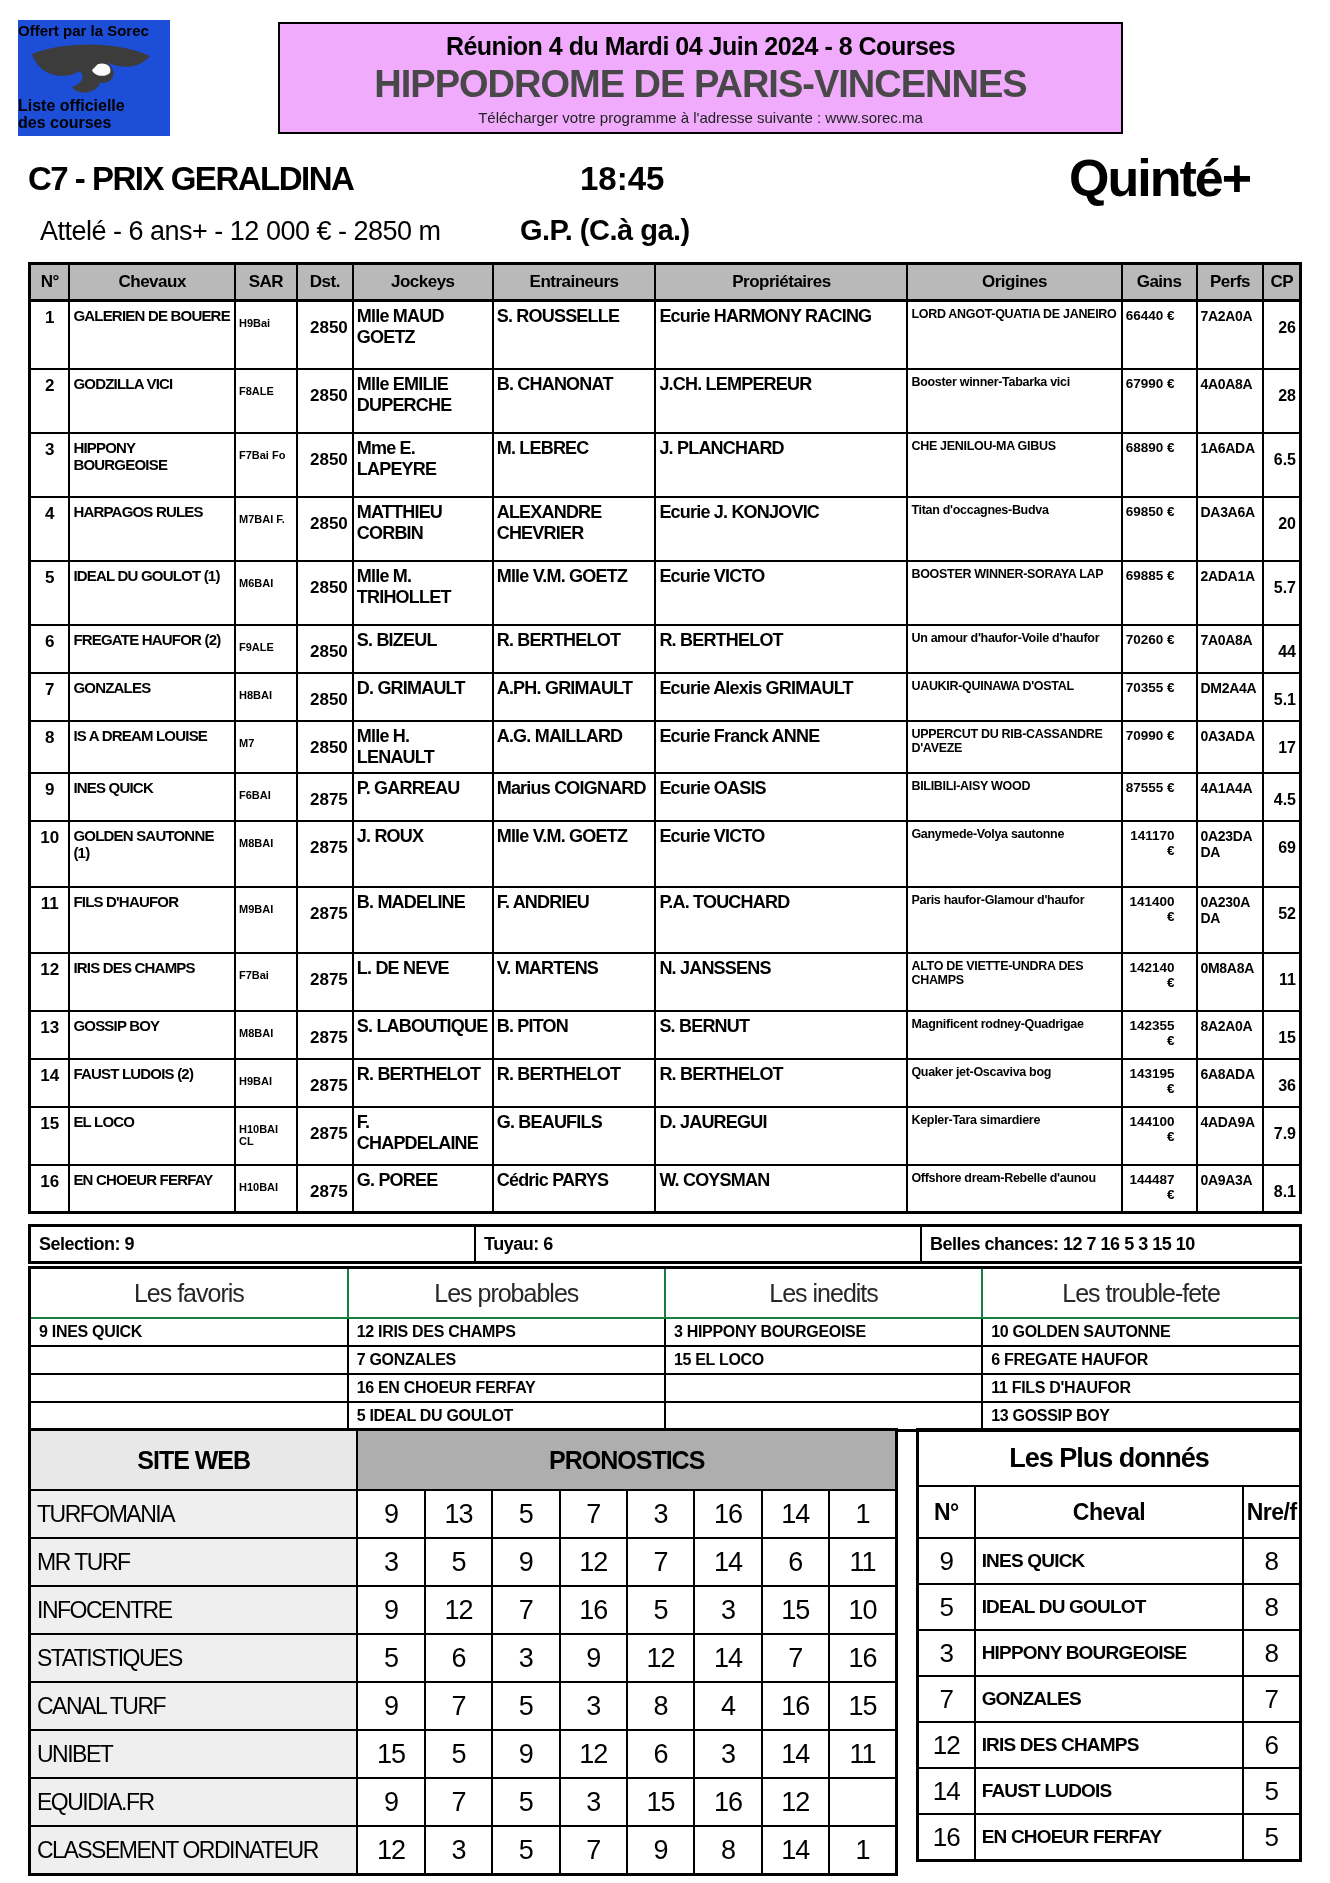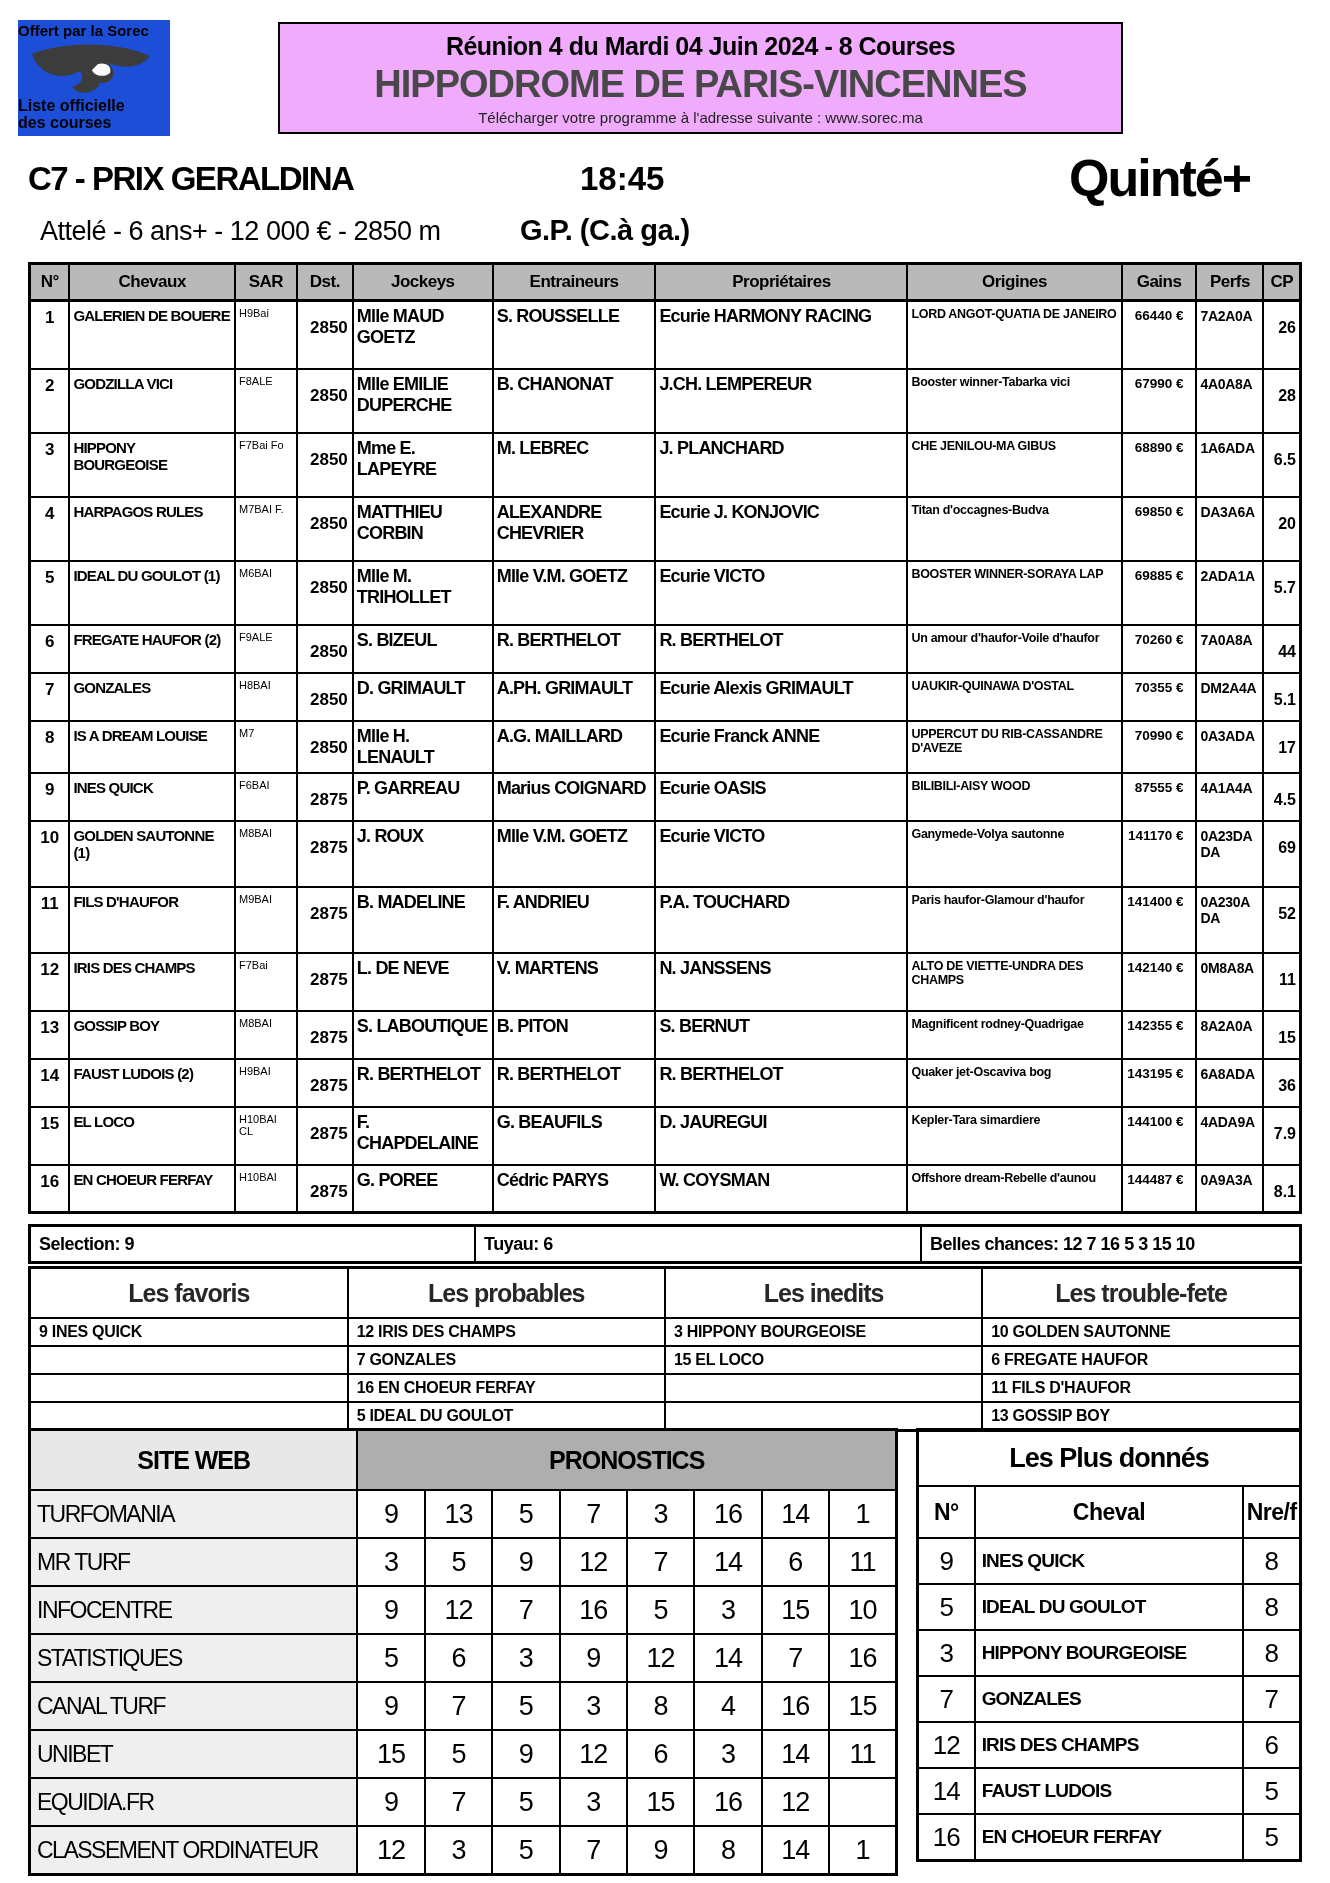--- a/index.html
+++ b/index.html
@@ -28,36 +28,36 @@
   .cond-track{position:absolute;left:480px;top:2px;font-size:29px;font-weight:bold;letter-spacing:-0.5px;}
 
   
   table{border-collapse:collapse;}
   .runners{position:absolute;left:28px;top:262px;width:1274px;border:3px solid #000;}
   .runners th{background:#b9b9b9;border:2px solid #000;border-bottom:3px solid #000;
               font-size:17px;font-weight:bold;height:32px;letter-spacing:-0.5px;}
   .runners td{border:2px solid #000;vertical-align:top;padding:2px 3px;line-height:1.18;}
   td.c-num{font-size:17px;font-weight:bold;text-align:center;padding-top:6px;}
   td.c-cheval{font-size:15px;font-weight:bold;letter-spacing:-0.8px;padding-top:5px;}
-  td.c-sar{font-size:11px;font-weight:normal;padding-top:5px;}
+  td.c-sar{font-size:11px;font-weight:bold;padding-top:15px;}
   td.c-dst{font-size:17px;font-weight:bold;text-align:right;padding-top:16px;padding-right:4px;}
   td.c-jockey,td.c-entr,td.c-prop{font-size:18px;font-weight:bold;letter-spacing:-0.8px;padding-top:4px;}
   td.c-orig{font-size:12.5px;font-weight:bold;letter-spacing:-0.3px;padding-top:5px;}
-  td.c-gains{font-size:13.5px;font-weight:bold;text-align:right;padding-top:6px;padding-right:12px;}
+  td.c-gains{font-size:13.5px;font-weight:bold;text-align:right;padding-top:6px;padding-right:21px;}
   td.c-perfs{font-size:14px;font-weight:bold;padding-top:6px;letter-spacing:-0.3px;}
   td.c-cp{font-size:16px;font-weight:bold;text-align:right;padding-top:17px;padding-right:3px;}
 
   
   .selbar{position:absolute;left:28px;top:1224px;width:1274px;border:3px solid #000;}
   .selbar td{border:2px solid #000;font-size:18px;font-weight:bold;height:30px;
              padding:2px 8px;letter-spacing:-0.5px;}
 
   
   .cats{position:absolute;left:28px;top:1266px;width:1274px;border:3px solid #000;}
-  .cats th{border:2px solid #000000;font-size:25px;font-weight:bold;color:#272727;
+  .cats th{border:2px solid #15803d;font-size:25px;font-weight:normal;color:#272727;
            height:46px;letter-spacing:-1px;}
   .cats td{border:2px solid #000;font-size:16px;font-weight:bold;height:24px;
            padding:1px 8px;letter-spacing:-0.3px;}
 
   
   .pronos{position:absolute;left:28px;top:1428px;width:870px;border:3px solid #000;}
   .pronos th{border:2px solid #000;height:56px;font-size:25px;font-weight:bold;letter-spacing:-1px;}
   .pronos th.site-h{background:#e8e8e8;}
   .pronos th.pron-h{background:#aeaeae;}
   .pronos td{border:2px solid #000;height:44px;}

